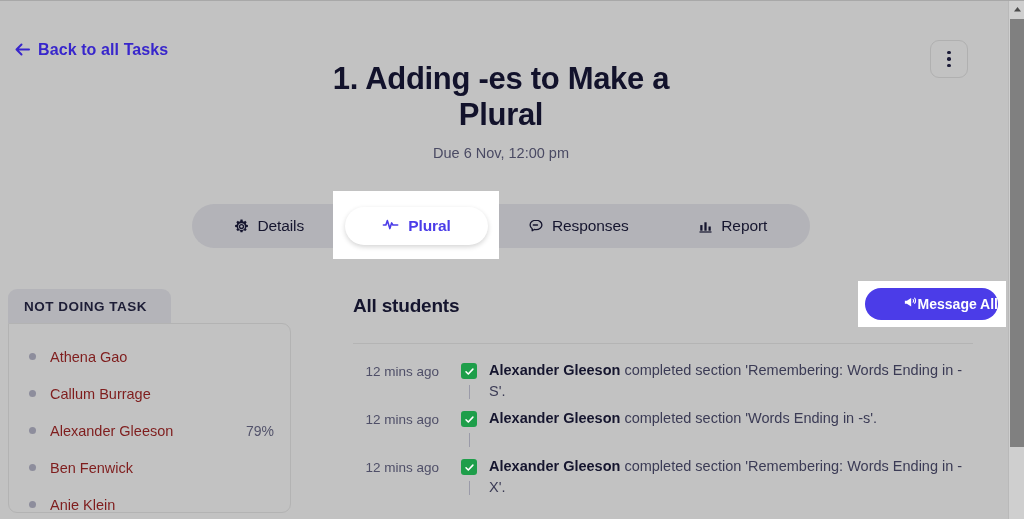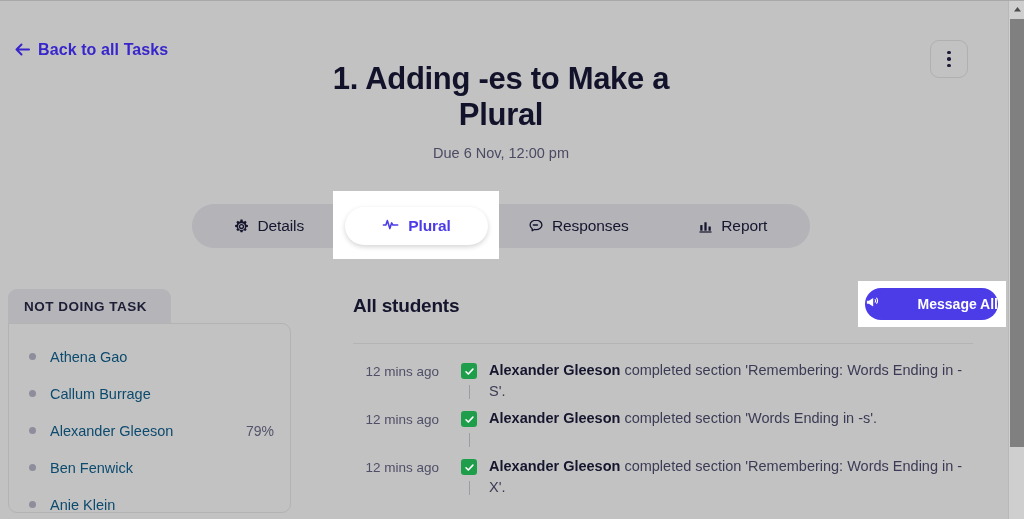--- a/index.html
+++ b/index.html
@@ -190,21 +190,21 @@
   }
   .student-dot {
     width: 7px; height: 7px;
     border-radius: 50%;
     background: #8d8d9c;
     margin-right: 14px;
     flex: none;
   }
   .student-name {
     font-size: 14.5px;
-    color: #0c4a6e;
+    color: #7f1d1d;
     font-weight: 400;
     flex: 1;
   }
   .student-pct {
     font-size: 14px;
     color: #53536b;
   }
 
   
   .main {
@@ -241,21 +241,21 @@
     width: 133px;
     height: 32px;
     background: #4b3ce8;
     border: none;
     border-radius: 16px;
     color: #fff;
     font-size: 14px;
     font-weight: 700;
     display: flex;
     align-items: center;
-    justify-content: space-between;
+    justify-content: flex-end;
     cursor: pointer;
     z-index: 3;
     font-family: "Liberation Sans", sans-serif;
   }
 
   .divider {
     margin-top: 20px;
     height: 1px;
     background: #b4b4b4;
     width: 620px;

